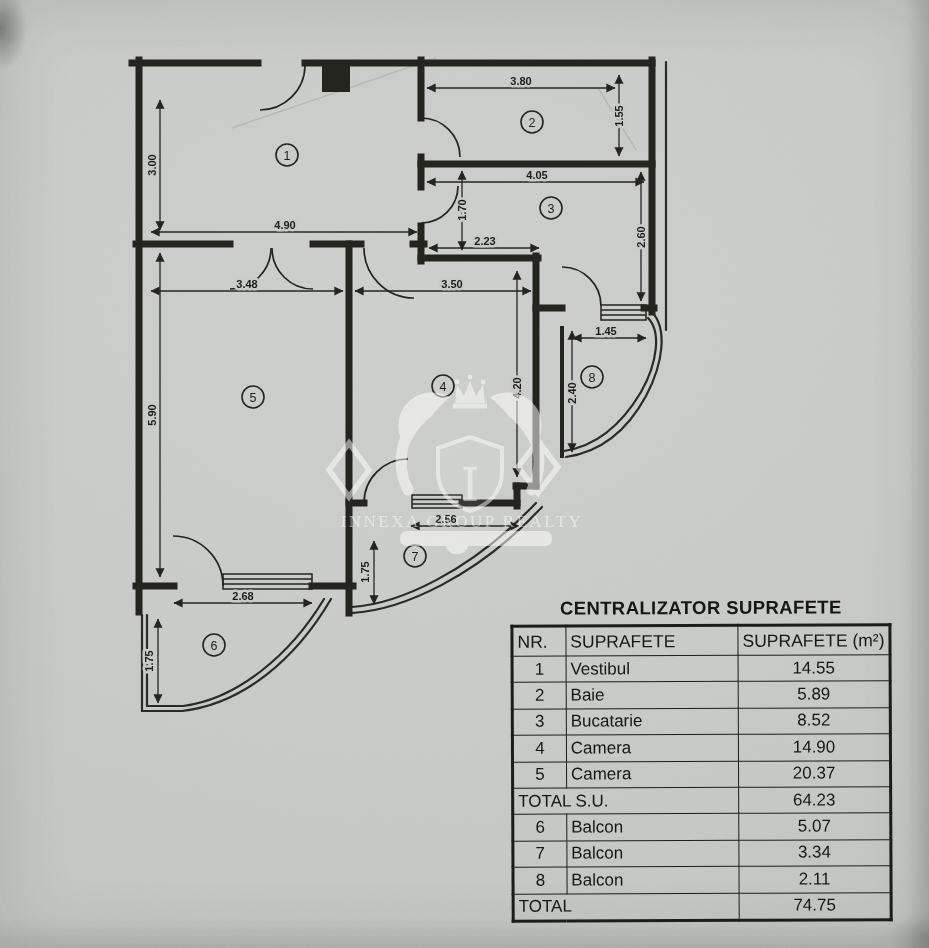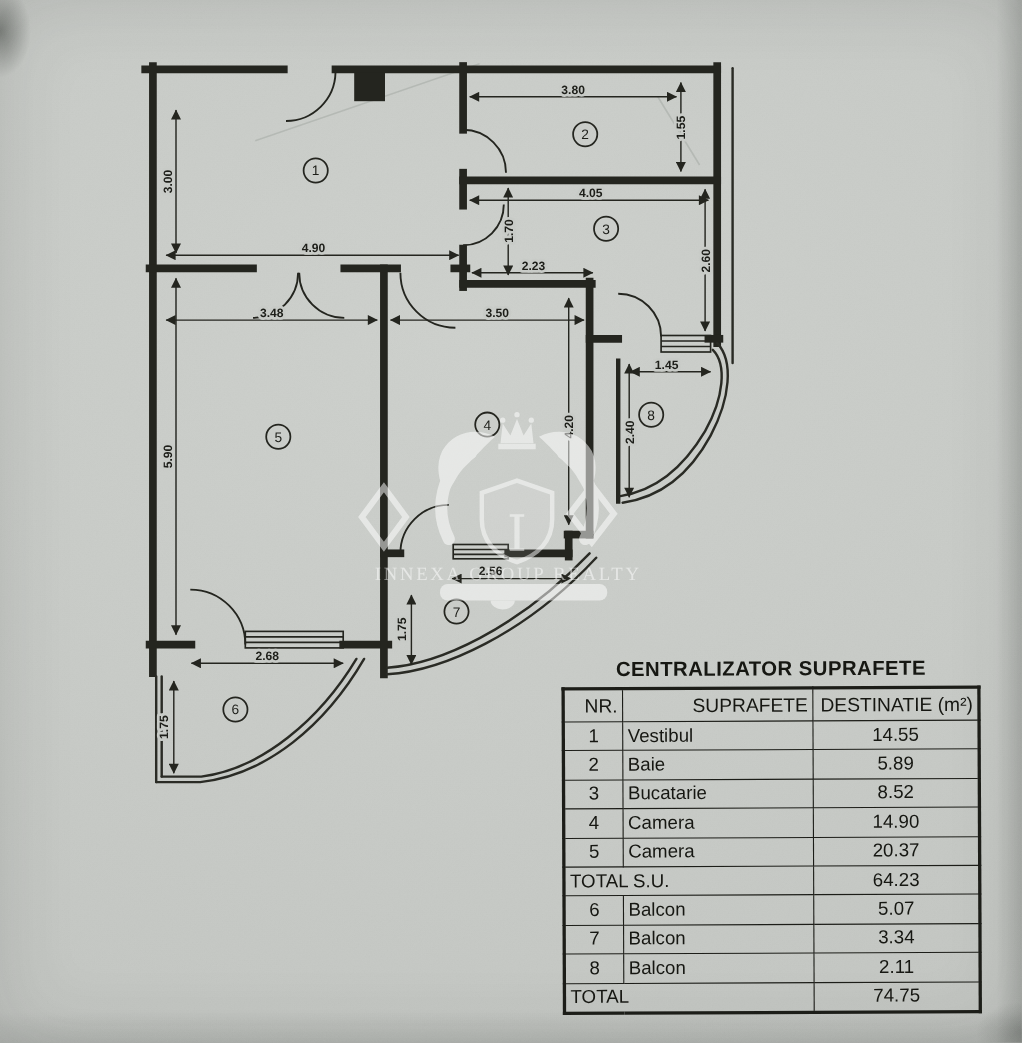--- a/index.html
+++ b/index.html
@@ -27,21 +27,21 @@
   .rmt{font:12.5px "Liberation Sans",sans-serif;fill:#1d1e19;text-anchor:middle;}
   .crease{stroke:#979d97;stroke-width:1.5;opacity:.4;}
   .wm{opacity:.52;}
   .wm-stroke{stroke:#fff;fill:none;}
   .wm-fill{fill:#fff;}
   .summary{position:absolute;left:511px;top:597px;width:381px;transform:rotate(-.25deg);color:#161712;}
   .s-title{text-align:center;font-size:18.5px;letter-spacing:.4px;font-weight:600;margin-bottom:5px;}
   table.sum{border-collapse:collapse;width:100%;border:3px solid #1c1d18;}
   table.sum th,table.sum td{border:1.7px solid #1c1d18;font-size:17px;font-weight:400;
     height:25.4px;padding:0 4px;white-space:nowrap;}
-  table.sum th{height:28px;text-align:right;font-size:17.5px;}
+  table.sum th{height:28px;text-align:left;font-size:17.5px;}
   td.nr{width:44px;text-align:center;}
   td.dest{width:164px;text-align:left;padding-left:17px;}
   td.sup{text-align:center;}
 </style>
 </head>
 <body>
 
 <div class="page">
 
   <svg class="plan" width="929" height="948" viewBox="0 0 929 948">
@@ -261,21 +261,21 @@
     </g>
   </svg>
 
   <div class="summary">
     <div class="s-title">CENTRALIZATOR SUPRAFETE</div>
     <table class="sum">
       <thead>
         <tr>
           <th>NR.</th>
           <th>SUPRAFETE</th>
-          <th>DESTINATIE (m²)</th>
+          <th>SUPRAFETE (m²)</th>
         </tr>
       </thead>
       <tbody>
         <tr>
           <td class="nr">1</td>
           <td class="dest">Vestibul</td>
           <td class="sup">14.55</td>
           </tr>
         <tr>
           <td class="nr">2</td>

